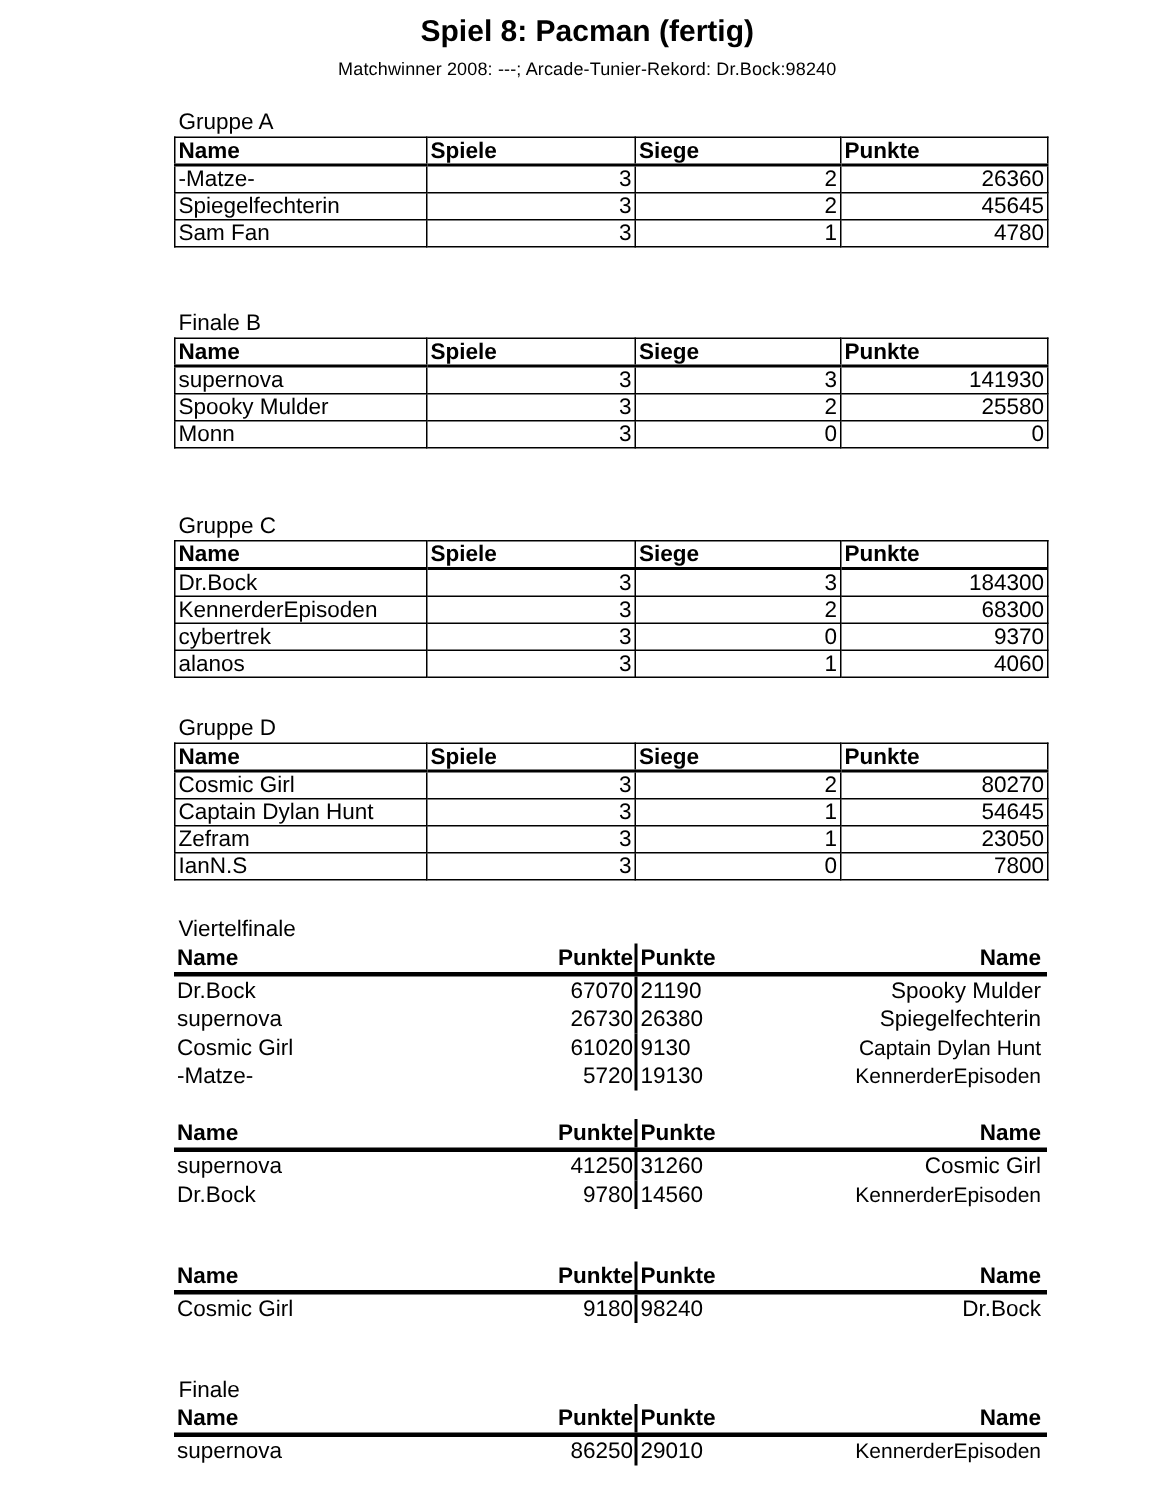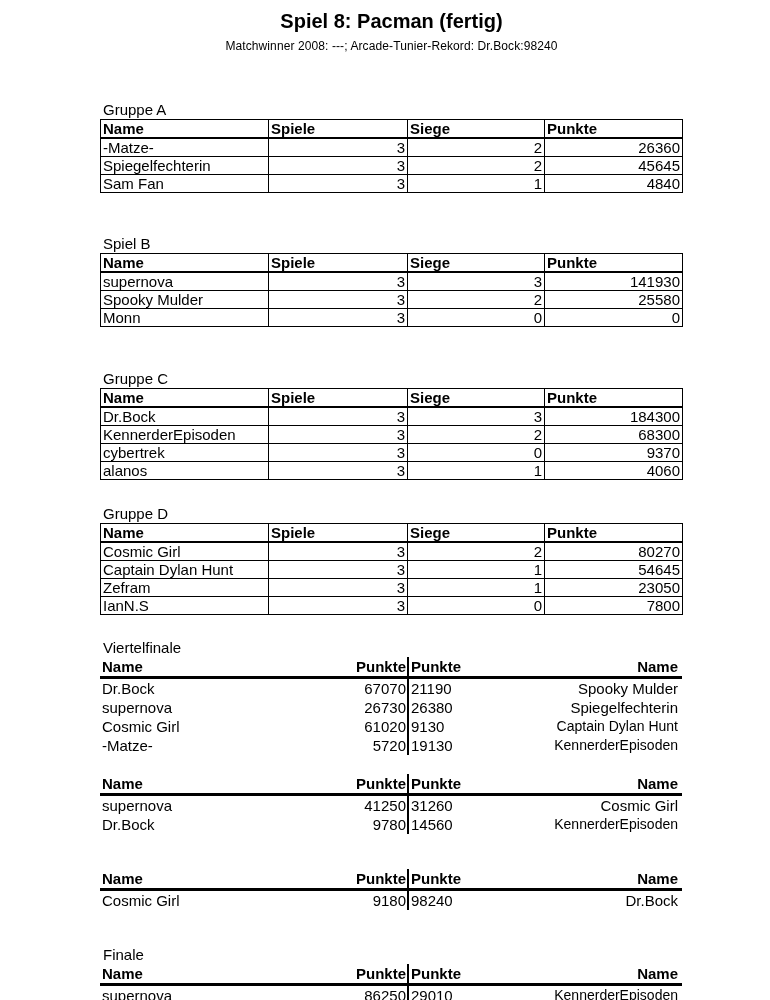--- a/index.html
+++ b/index.html
@@ -1,19 +1,19 @@
 <!DOCTYPE html>
 <html><head>
 <meta charset="utf-8">
 <style>
   html, body { margin: 0; padding: 0; background: #ffffff; }
   body { width: 770px; height: 1000px; position: relative; font-family: "Liberation Sans", sans-serif; color: #000; overflow: hidden; }
   .title { position: absolute; left: 0; width: 783px; top: 10px; text-align: center; font-weight: bold; font-size: 20px; }
   .subtitle { position: absolute; left: 0; width: 783px; top: 39px; text-align: center; font-size: 12px; letter-spacing: 0.1px; }
-  .section { position: absolute; left: 100px; width: 582px; margin-top: 28px; }
+  .section { position: absolute; left: 116px; width: 582px; }
   .sec-label { font-size: 15px; height: 18px; line-height: 18px; padding-left: 3px; }
   table.grp { border-collapse: collapse; width: 582px; table-layout: fixed; font-size: 15px; }
   table.grp td, table.grp th { border: 1.5px solid #000; padding: 0 2px; height: 17px; line-height: 17px; white-space: nowrap; overflow: hidden; }
   table.grp th { text-align: left; font-weight: bold; border-bottom-width: 2px; }
   table.grp td.num { text-align: right; }
   table.grp col.c1 { width: 168px; }
   table.grp col.c2 { width: 139px; }
   table.grp col.c3 { width: 137px; }
   table.grp col.c4 { width: 138px; }
   .ko { width: 582px; font-size: 15px; }
@@ -56,28 +56,28 @@
     <tr>
           <td>Spiegelfechterin</td>
           <td class="num">3</td>
           <td class="num">2</td>
           <td class="num">45645</td>
         </tr>
     <tr>
           <td>Sam Fan</td>
           <td class="num">3</td>
           <td class="num">1</td>
-          <td class="num">4840</td>
+          <td class="num">4780</td>
         </tr>
   </tbody>
     </table>
 </div>
 
 <div class="section" style="top:207px">
-  <div class="sec-label">Spiel B</div>
+  <div class="sec-label">Finale B</div>
   <table class="grp">
     <colgroup>
         <col class="c1">
         <col class="c2">
         <col class="c3">
         <col class="c4">
       </colgroup>
     <tbody>
         <tr>
       <th>Name</th>

